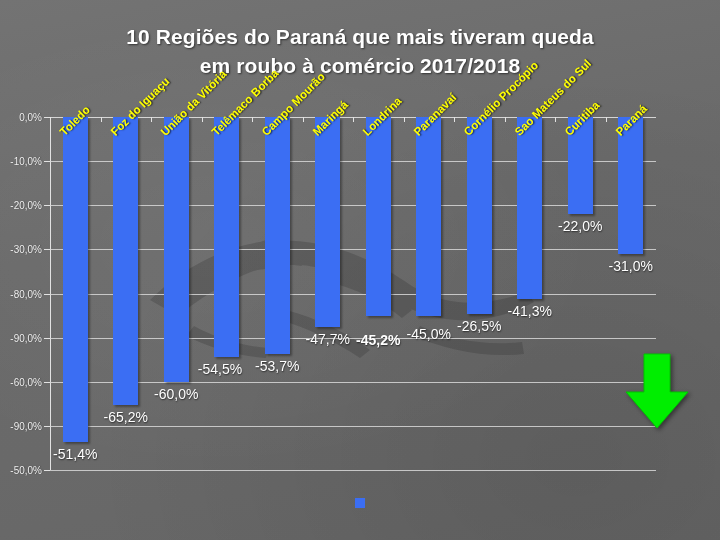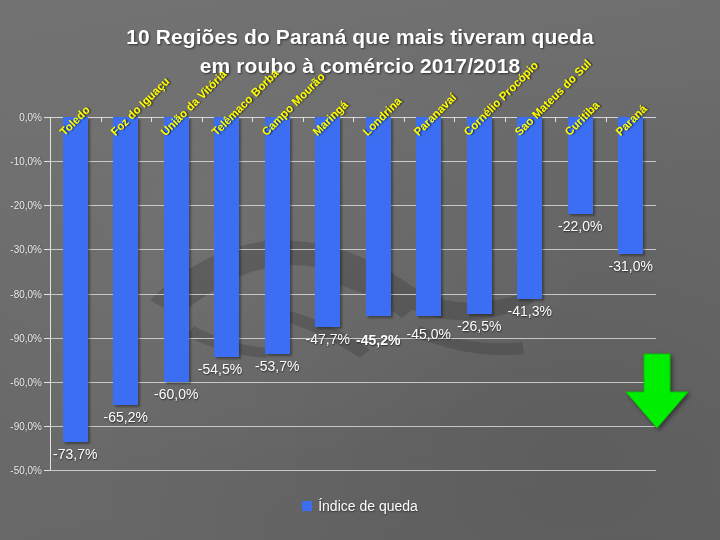--- a/index.html
+++ b/index.html
@@ -245,21 +245,21 @@
       <div class="ytick" style="top: 176.5px;"></div>
       <div class="gridline" style="top: 220.625px;"></div>
       <div class="ytick" style="top: 220.625px;"></div>
       <div class="gridline" style="top: 264.75px;"></div>
       <div class="ytick" style="top: 264.75px;"></div>
       <div class="gridline" style="top: 308.875px;"></div>
       <div class="ytick" style="top: 308.875px;"></div>
       <div class="gridline" style="top: 353px;"></div>
       <div class="ytick" style="top: 353px;"></div>
       <div class="bar" style="left: 12.75px; width: 25px; height: 325.201px; background: rgb(59, 110, 243);"></div>
-      <div class="bar-value" style="left: 25.25px; top: 329.201px;">-73,7%</div>
+      <div class="bar-value" style="left: 25.25px; top: 329.201px;">-51,4%</div>
       <div class="cat-label" style="left: 16.25px; top: 9px; color: rgb(255, 255, 0);">Toledo</div>
       <div class="xtick" style="left: 50.5px;"></div>
       <div class="bar" style="left: 63.25px; width: 25px; height: 287.695px; background: rgb(59, 110, 243);"></div>
       <div class="bar-value" style="left: 75.75px; top: 291.695px;">-65,2%</div>
       <div class="cat-label" style="left: 66.75px; top: 9px; color: rgb(255, 255, 0);">Foz do Iguaçu</div>
       <div class="xtick" style="left: 101px;"></div>
       <div class="bar" style="left: 113.75px; width: 25px; height: 264.75px; background: rgb(59, 110, 243);"></div>
       <div class="bar-value" style="left: 126.25px; top: 268.75px;">-60,0%</div>
       <div class="cat-label" style="left: 117.25px; top: 9px; color: rgb(255, 255, 0);">União da Vitória</div>
       <div class="xtick" style="left: 151.5px;"></div>
@@ -299,16 +299,15 @@
       <div class="bar-value" style="left: 580.75px; top: 140.787px;">-31,0%</div>
       <div class="cat-label" style="left: 571.75px; top: 9px; color: rgb(255, 255, 0);">Paraná</div>
     </div>
 
   <svg id="green-arrow" viewBox="0 0 70 78">
     <polygon points="22,2 48,2 48,40 66,40 35,76 4,40 22,40" fill="#00ee00" stroke="#00c400" stroke-width="1"></polygon>
   </svg>
 
   <div id="legend">
     <span id="legend-swatch"></span>
-    <span id="legend-label">Índice de queda</span>
   </div>
 
 </div>
 
 </body></html>

